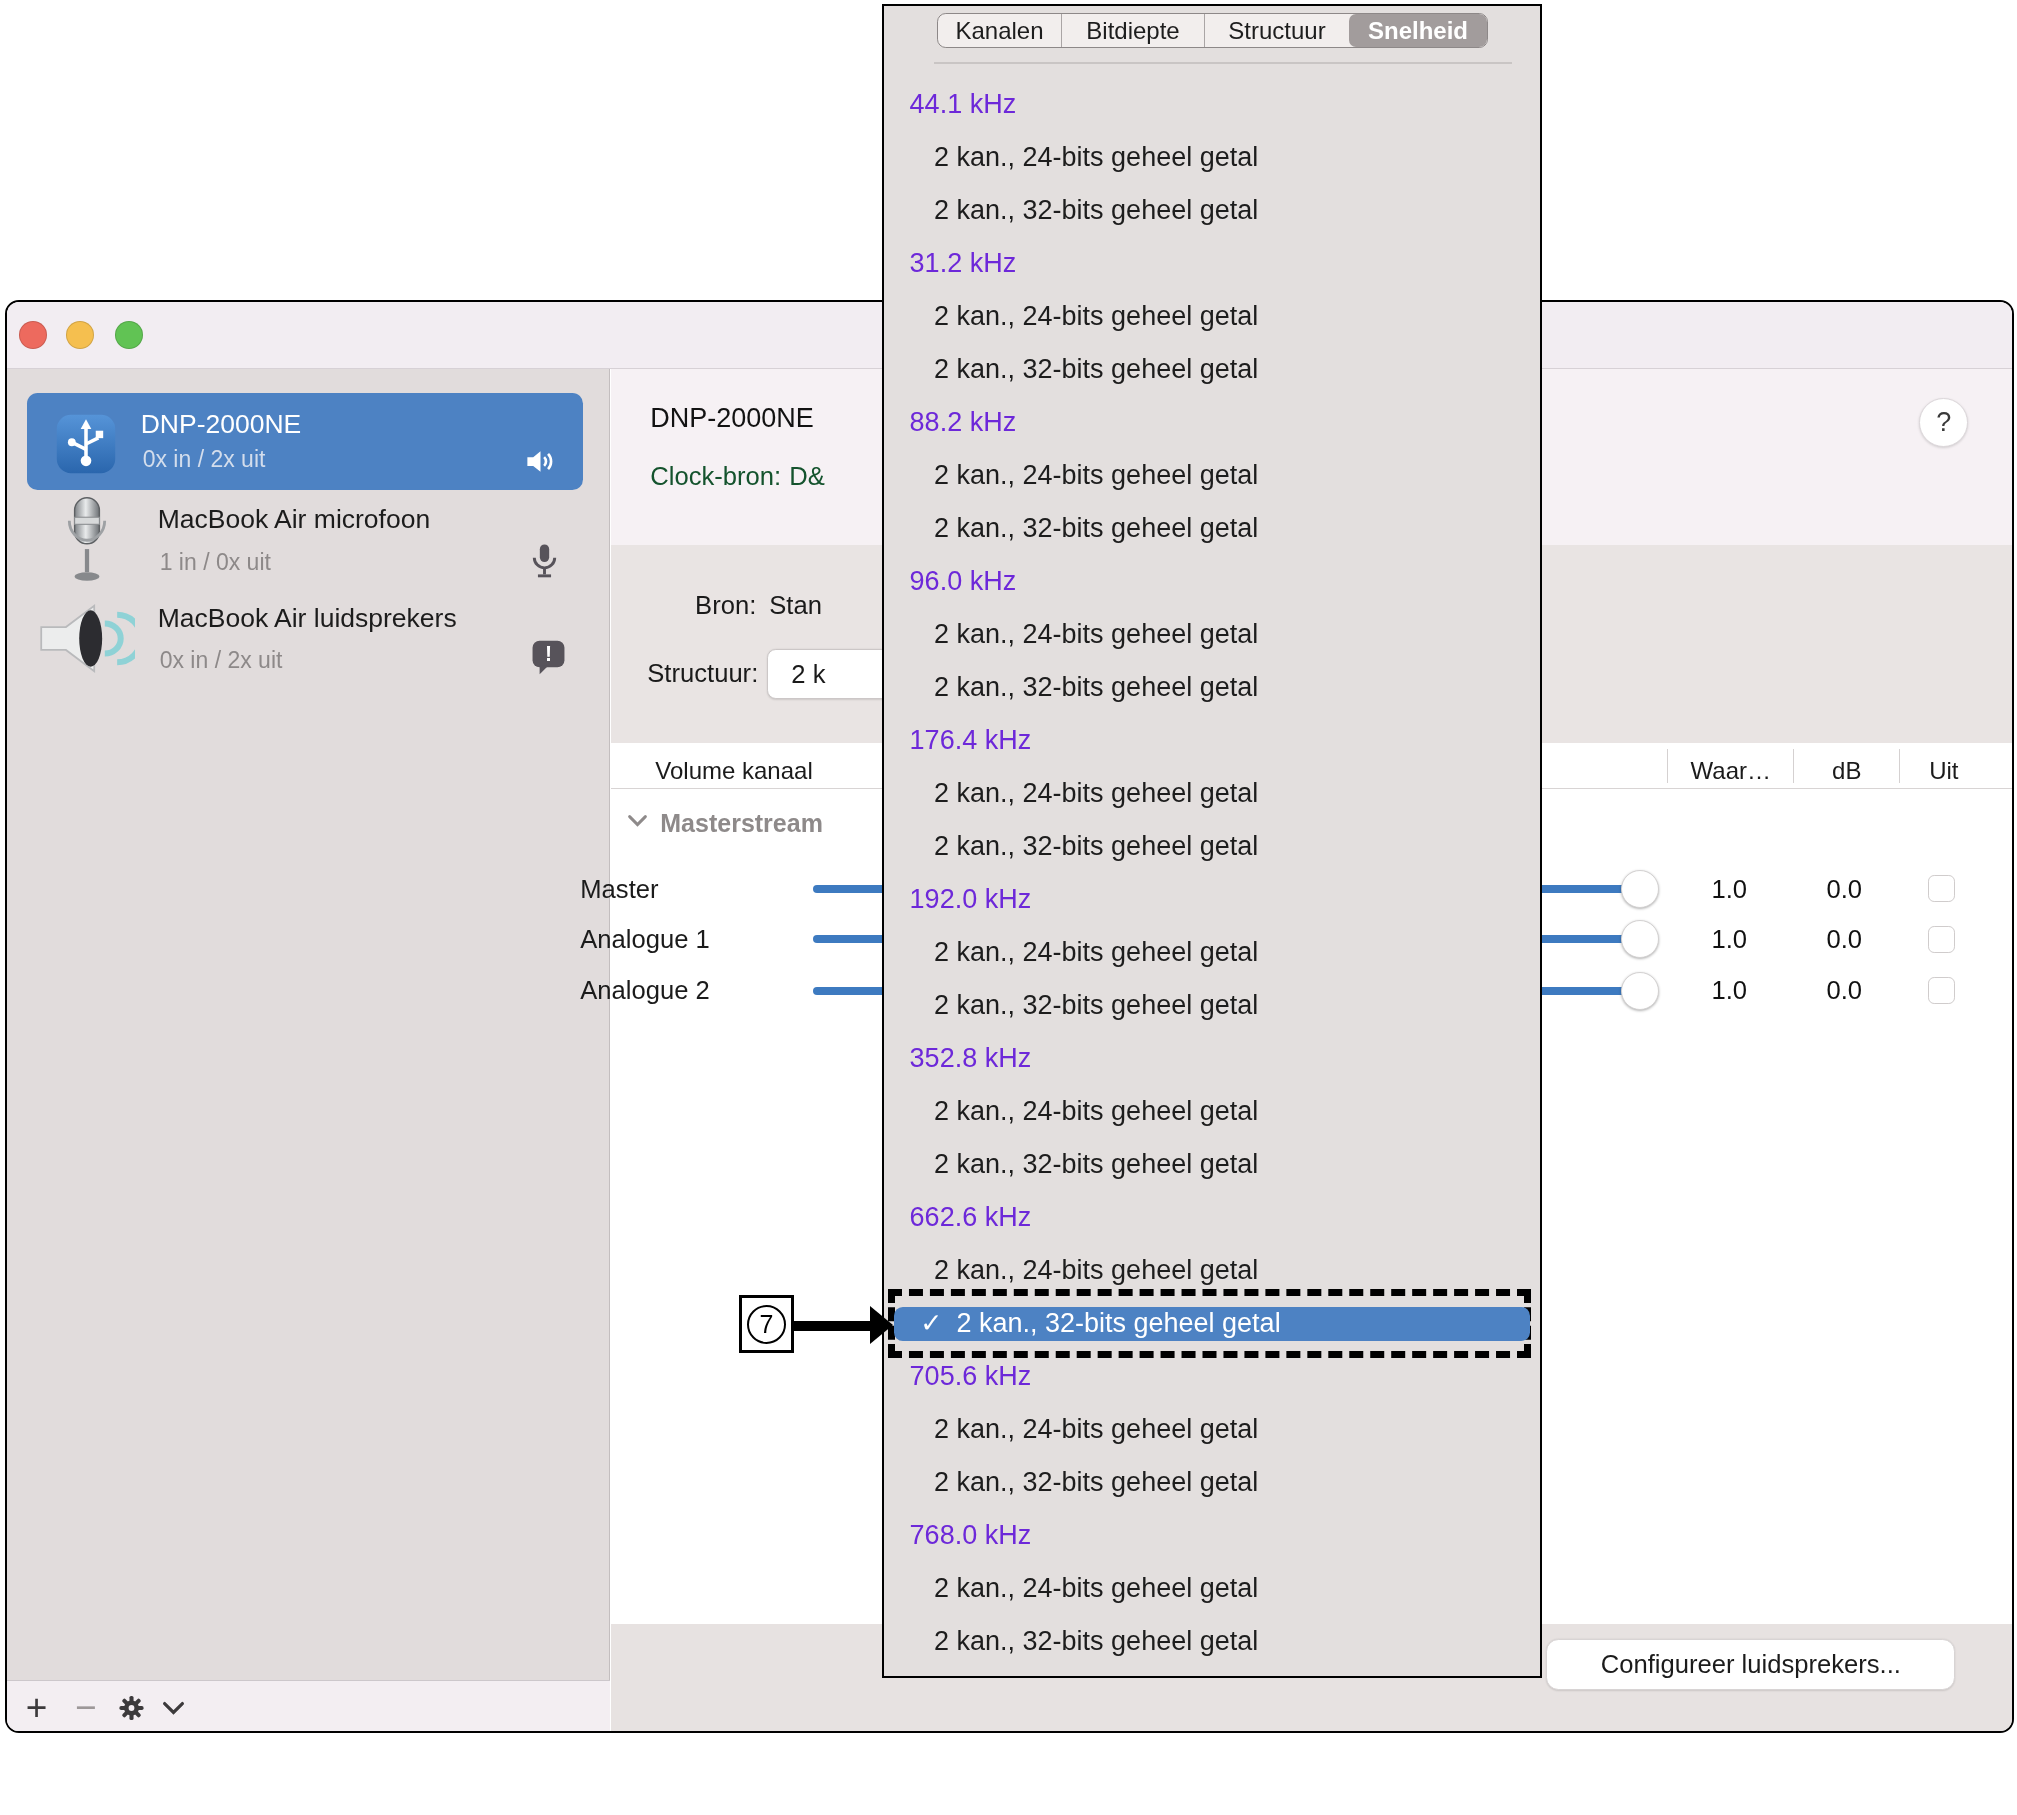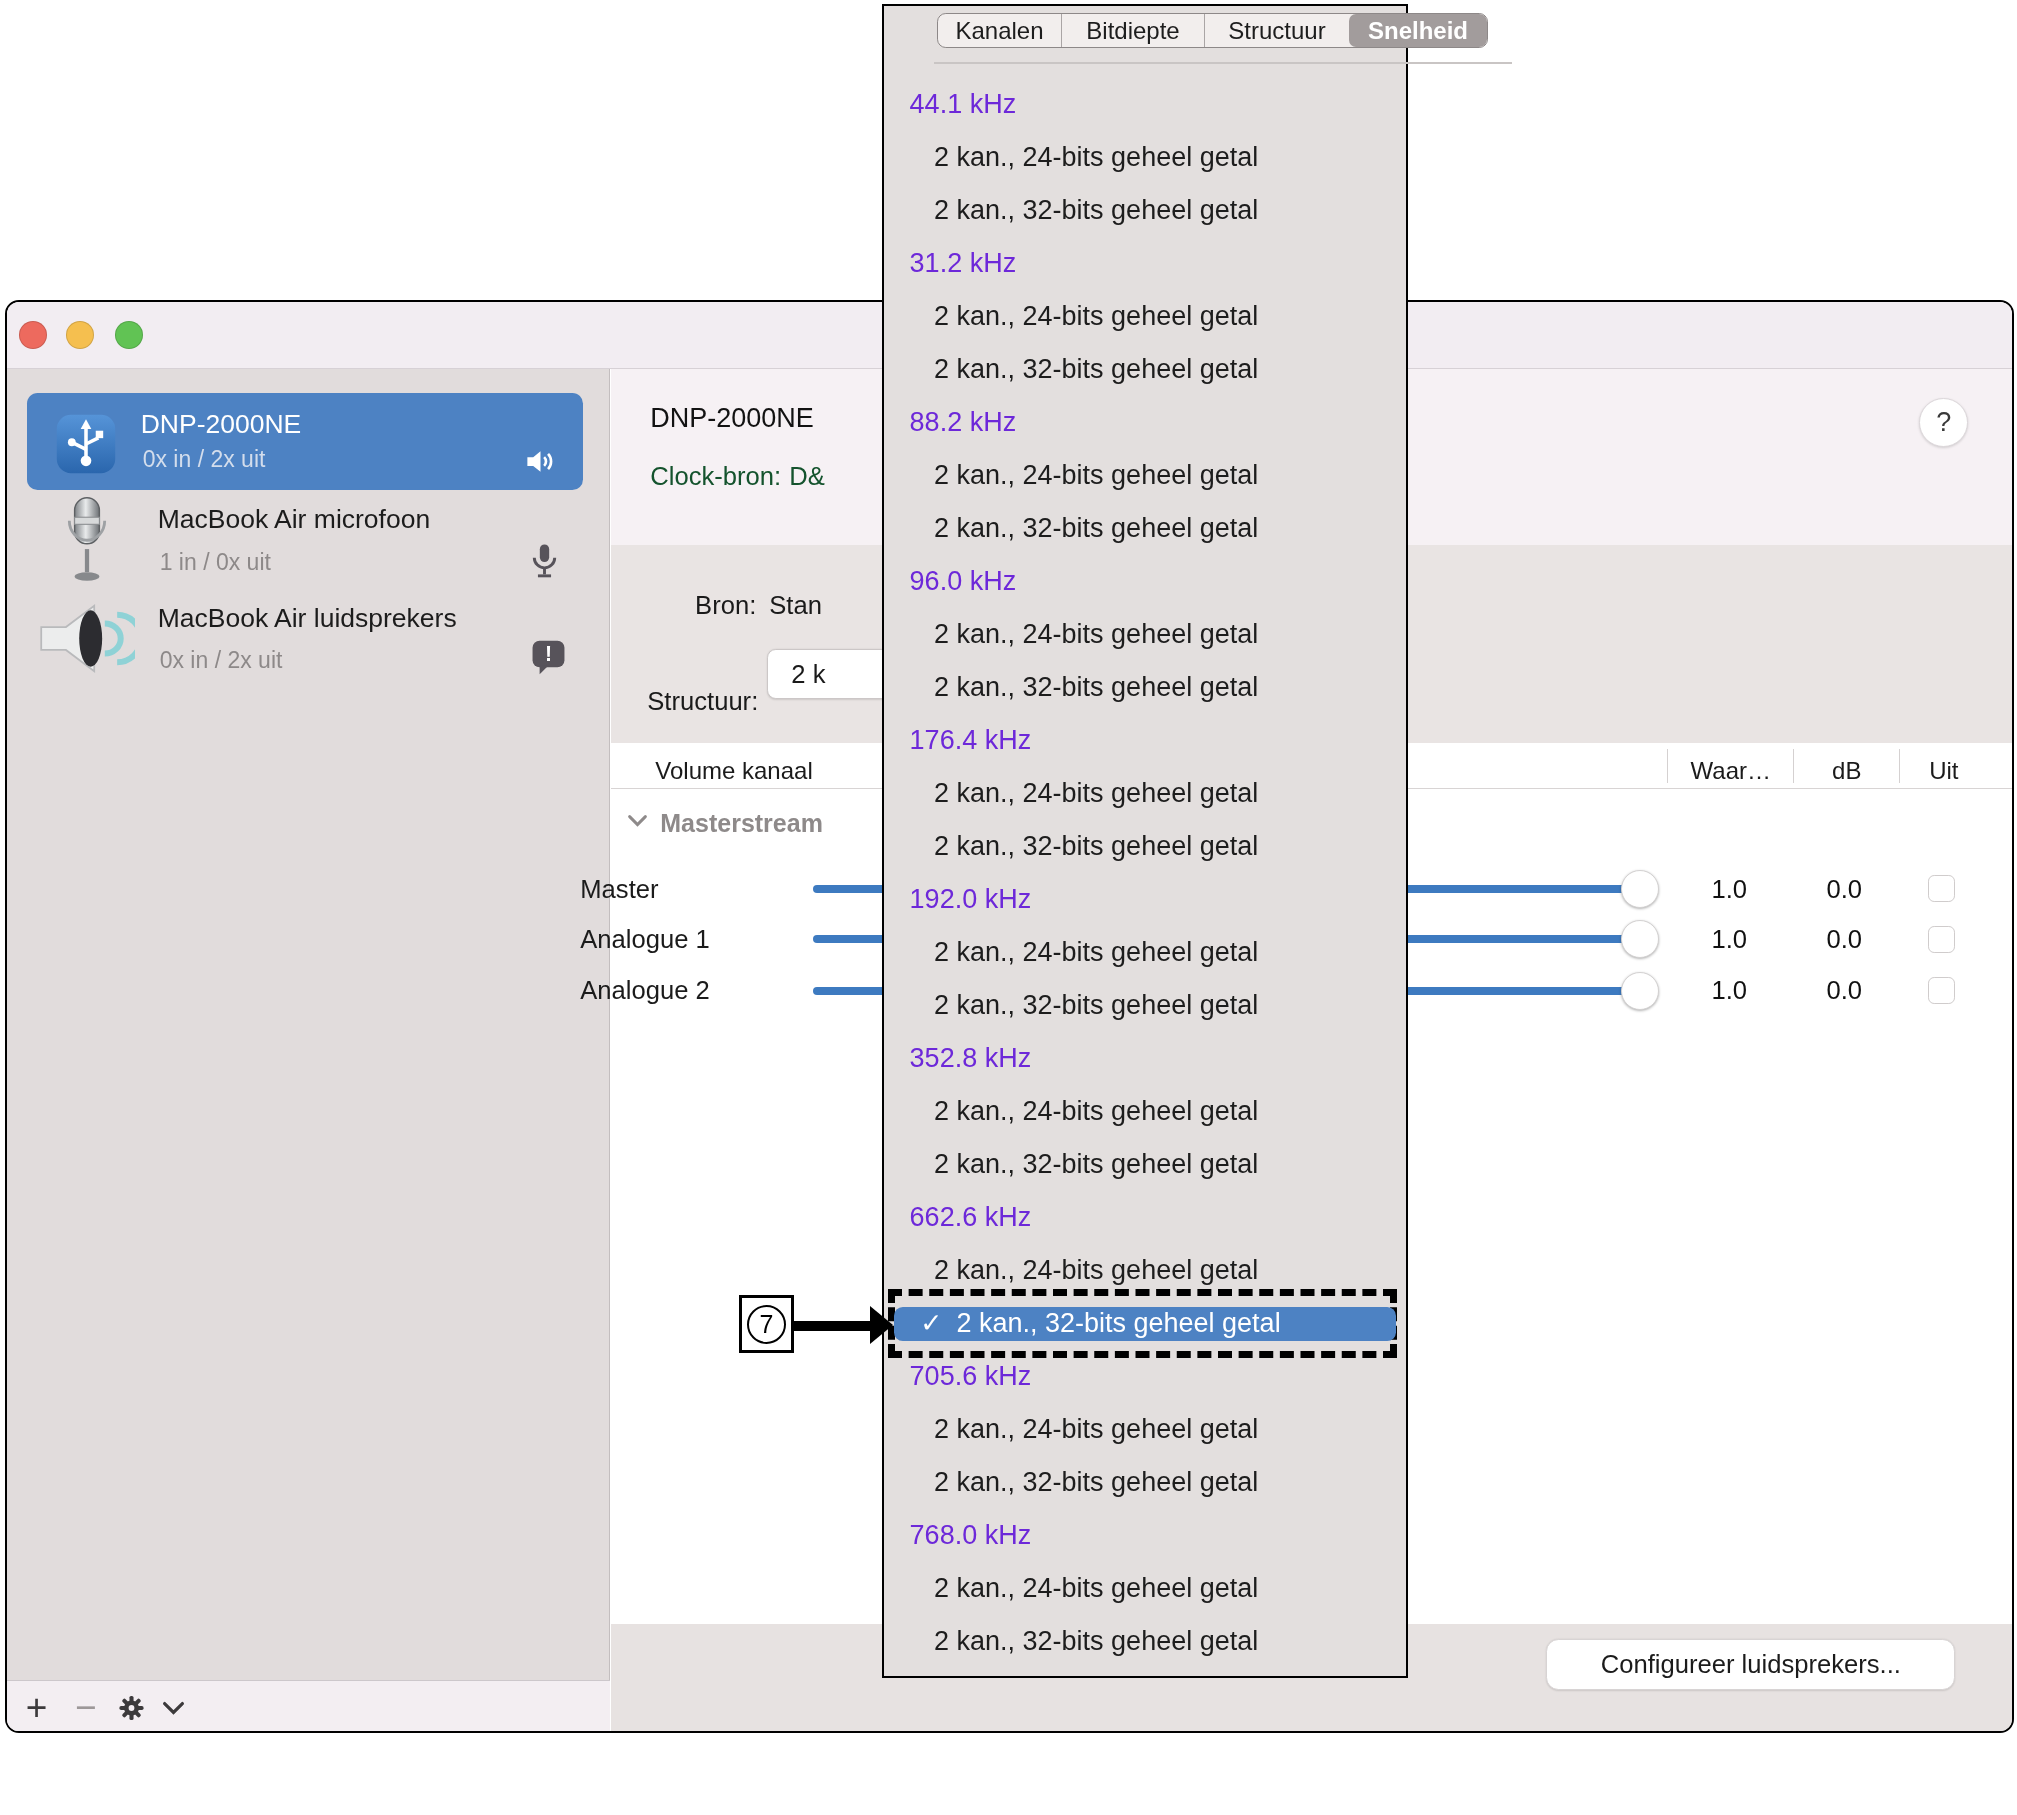--- a/index.html
+++ b/index.html
@@ -42,21 +42,21 @@
   .hline      { position:absolute; left:604px; top:486px; right:0; height:0.9px; background:#d8d4d4; }
 
   .page-title { position:absolute; left:643px; top:101px; font-size:27px; color:#121212; }
   .clock-row  { position:absolute; left:643px; top:160px; font-size:25.6px; color:#14532d; white-space:nowrap; }
   .clock-row .lab { display:inline-block; min-width:139px; }
   .help-btn { position:absolute; left:1912px; top:96px; width:49px; height:49px; border-radius:50%;
     background:#fff; border:0.9px solid #dcd7da; box-shadow:0 0.9px 2.6px rgba(0,0,0,.15);
     display:flex; align-items:center; justify-content:center; font-size:27px; color:#3a3a3a; }
   .bron-lab { position:absolute; left:612px; top:289px; width:137px; text-align:right; font-size:25.6px; color:#1a1a1a; }
   .bron-val { position:absolute; left:762px; top:289px; font-size:25.6px; color:#1a1a1a; }
-  .str-lab  { position:absolute; left:640px; top:357px; font-size:25.6px; color:#1a1a1a;margin-top:28px; }
+  .str-lab  { position:absolute; left:640px; top:357px; font-size:25.6px; color:#1a1a1a; }
   .str-popup{ position:absolute; left:760px; top:347px; width:126px; height:50px; background:#fff;
     border:0.9px solid #ccc7c7; border-radius:8.8px; box-sizing:border-box; box-shadow:0 0.9px 1.8px rgba(0,0,0,.12);
     font-size:25.6px; color:#1a1a1a; line-height:49px; padding-left:23px; }
 
   .vol-header { position:absolute; left:648px; top:455px; font-size:24px; color:#1b1b1b; }
   .colsep { position:absolute; top:447px; width:0.9px; height:34px; background:#d5d1d1; }
   .colhead { position:absolute; top:455px; font-size:24px; color:#1b1b1b; text-align:center; }
 
   .mstream-chev { position:absolute; left:620px; top:512px; }
   .mstream-lab  { position:absolute; left:653px; top:507px; font-size:25px; font-weight:bold; color:#8e8a8a; }
@@ -67,21 +67,21 @@
               border:0.9px solid #d4d2d2; box-sizing:border-box; box-shadow:0 0.9px 2.6px rgba(0,0,0,.3); }
   .mx-val   { position:absolute; width:92px; text-align:center; font-size:25.6px; line-height:32px; color:#111; }
   .mx-check { position:absolute; left:1921px; width:27px; height:27px; background:#fff; border:1.8px solid #d0cccc;
               border-radius:6.2px; box-sizing:border-box; }
 
   .cfg-btn { position:absolute; left:1539px; top:1337px; width:409px; height:51px; background:#fff;
     border:0.9px solid #d8d4d4; border-radius:12.4px; box-shadow:0 0.9px 1.8px rgba(0,0,0,.12);
     display:flex; align-items:center; justify-content:center; font-size:25.6px; color:#1b1b1b; box-sizing:border-box; }
 
   
-  .popup { position:absolute; left:882px; top:4.4px; width:526px; height:1674px; background:#e3dfde;
+  .popup { position:absolute; left:882px; top:4.4px; width:660px; height:1674px; background:#e3dfde;
            border:2.6px solid #000; box-sizing:border-box; z-index:5; }
   .seg { position:absolute; left:53px; top:7px; width:551px; height:35px; display:flex;
          background:#f2eeed; border:1.8px solid #8d8888; border-radius:8.8px; overflow:hidden; box-sizing:border-box; }
   .seg-tab { display:flex; align-items:center; justify-content:center; font-size:24px; color:#1d1d1d;
              border-left:0.9px solid #aaa5a5; box-sizing:border-box; }
   .seg-tab:first-child { border-left:none; }
   .seg-tab.w1{ width:123px } .seg-tab.w2{ width:143px } .seg-tab.w3{ width:145px } .seg-tab.w4{ width:138px }
   .seg-tab.selected { background:#a29c9c; color:#fff; border-radius:7px; border-left:none; font-weight:bold; }
   .tab-sep { position:absolute; left:50px; top:56px; width:578px; height:1.8px; background:#c9c5c4; }
 

